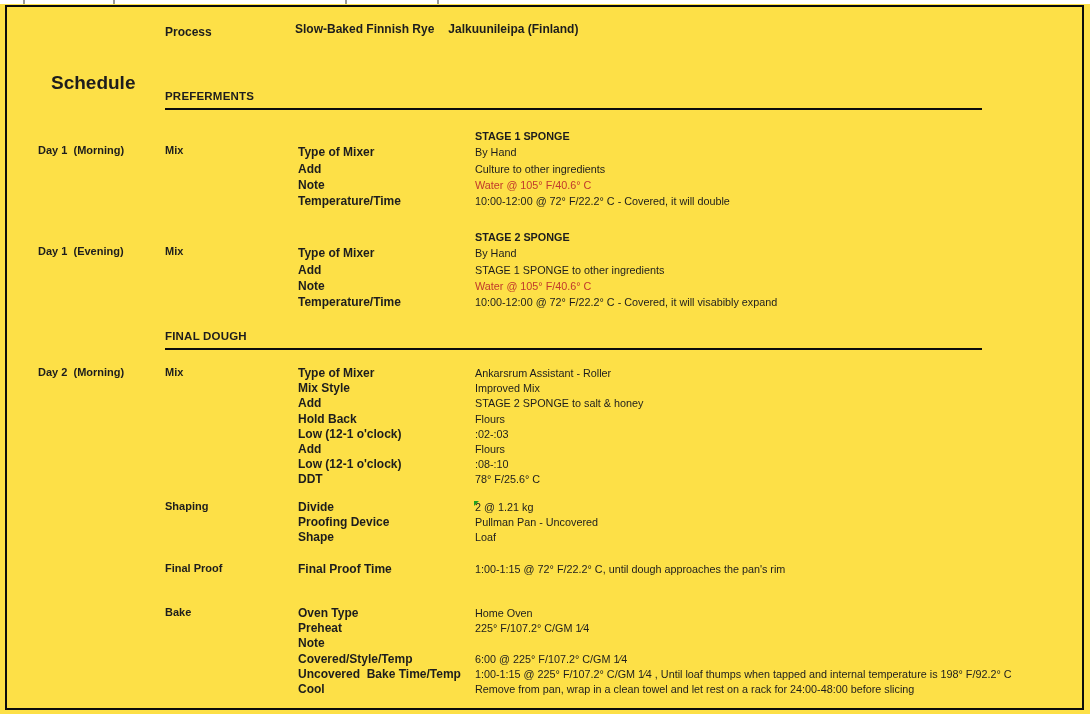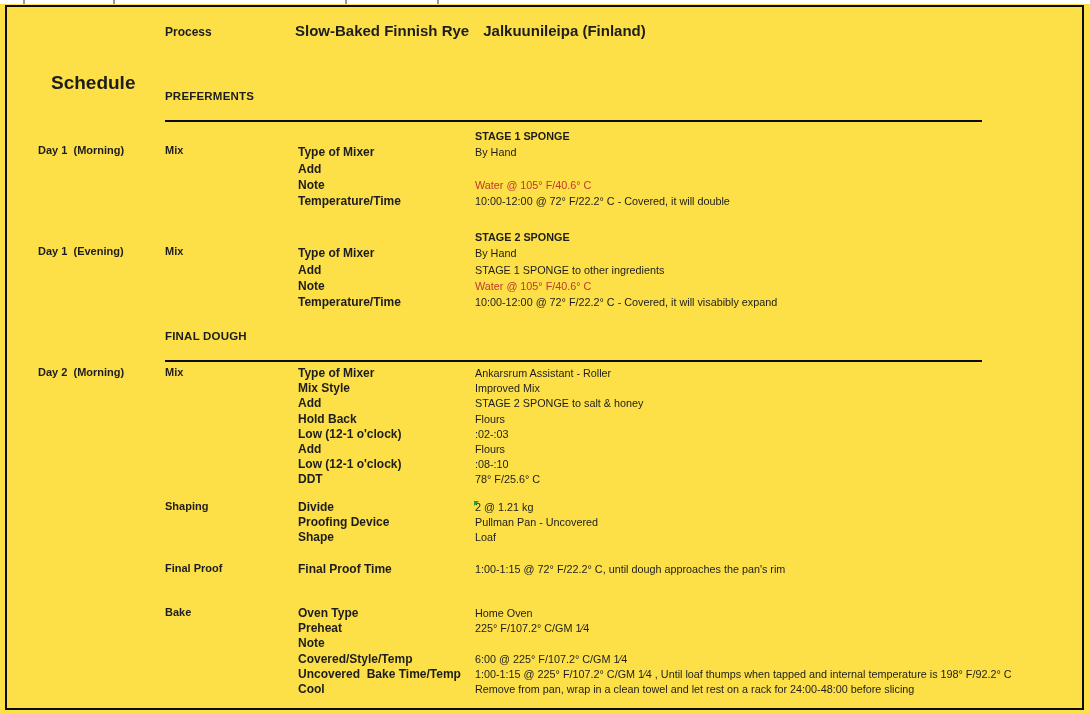--- a/index.html
+++ b/index.html
@@ -19,29 +19,29 @@
   .tick {
     position: absolute; top: 0; width: 2px; height: 4px; background: #9a9a9a;
   }
   .frame {
     position: absolute; left: 5px; top: 5px; right: 6px; bottom: 4px;
     border: 2.5px solid #0c0c0c;
     pointer-events: none;
   }
   .abs { position: absolute; white-space: nowrap; }
   .process-label { left: 165px; top: 25px; font-size: 12px; font-weight: bold; }
-  .page-title   { left: 295px; top: 22px; font-size: 15px; font-weight: bold; }
+  .page-title   { left: 295px; top: 22px; font-size: 12px; font-weight: bold; }
   .page-title .title-sub { margin-left: 14px; }
   .schedule-label { left: 51px; top: 72px; font-size: 19px; font-weight: bold; }
 
   .section-heading {
     left: 165px; top: 0; width: 817px;
     font-size: 11.5px; font-weight: bold; letter-spacing: 0.2px;
     border-bottom: 2px solid #0c0c0c;
-    padding-bottom: 18px;
+    padding-bottom: 6px;
   }
   .section { position: absolute; left: 0; width: 100%; }
 
   .block { position: absolute; left: 0; width: 100%; }
   .day-label   { position: absolute; left: 38px; font-size: 11px; font-weight: bold; white-space: pre; }
   .process-name{ position: absolute; left: 165px; font-size: 11px; font-weight: bold; white-space: pre; }
   .rows { position: absolute; left: 298px; top: 0; width: 786px; }
   .stage-heading { font-size: 10.8px; font-weight: bold; }
   .row { display: flex; }
   .lh16 .row, .lh16 .stage-heading { line-height: 16.3px; height: 16.3px; }
@@ -90,20 +90,21 @@
       <div class="row">
           <div class="label"></div>
           <div class="value stage-heading">STAGE 1 SPONGE</div>
         </div>
       <div class="row">
         <div class="label">Type of Mixer</div>
         <div class="value">By Hand</div>
       </div>
       <div class="row">
         <div class="label">Add</div>
+        <div class="value">Culture to other ingredients</div>
       </div>
       <div class="row">
         <div class="label">Note</div>
         <div class="value value-red">Water @ 105° F/40.6° C</div>
       </div>
       <div class="row">
         <div class="label">Temperature/Time</div>
         <div class="value">10:00-12:00 @ 72° F/22.2° C - Covered, it will double</div>
       </div>
     </div>

